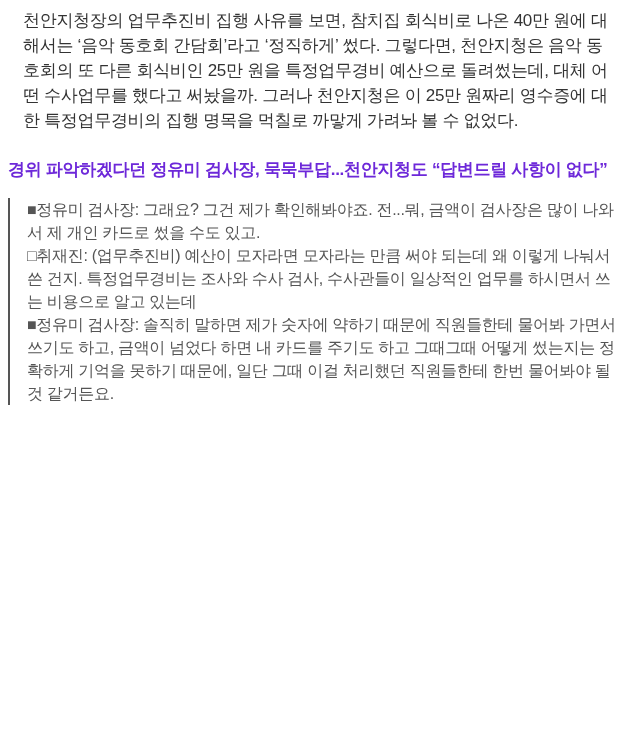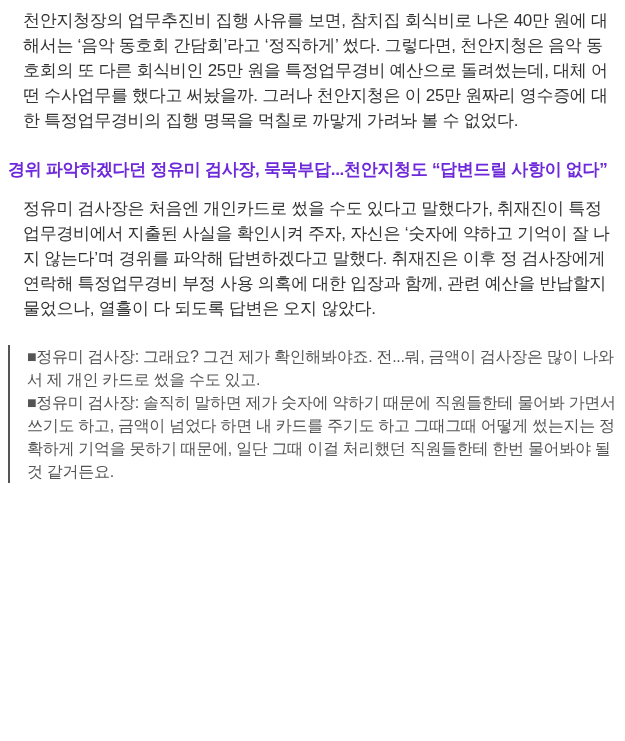--- a/index.html
+++ b/index.html
@@ -43,19 +43,19 @@
   blockquote.interview .q {
     margin: 0;
   }
 </style>
 </head>
 <body>
 
 <article class="article">
   <p>천안지청장의 업무추진비 집행 사유를 보면, 참치집 회식비로 나온 40만 원에 대해서는 ‘음악 동호회 간담회’라고 ‘정직하게’ 썼다. 그렇다면, 천안지청은 음악 동호회의 또 다른 회식비인 25만 원을 특정업무경비 예산으로 돌려썼는데, 대체 어떤 수사업무를 했다고 써놨을까. 그러나 천안지청은 이 25만 원짜리 영수증에 대한 특정업무경비의 집행 명목을 먹칠로 까맣게 가려놔 볼 수 없었다.</p>
   <h2 class="subheading">경위 파악하겠다던 정유미 검사장, 묵묵부답...천안지청도 “답변드릴 사항이 없다”</h2>
-  <p>정유미 검사장은 처음엔 개인카드로 썼을 수도 있다고 말했다가, 취재진이 특정업무경비에서 지출된 사실을 확인시켜 주자, 자신은 ‘숫자에 약하고 기억이 잘 나지 않는다’며 경위를 파악해 답변하겠다고 말했다. 취재진은 이후 정 검사장에게 연락해 특정업무경비 부정 사용 의혹에 대한 입장과 함께, 관련 예산을 반납할지 물었으나, 열흘이 다 되도록 답변은 오지 않았다.</p>
   <blockquote class="interview">
     <div class="q">■정유미 검사장: 그래요? 그건 제가 확인해봐야죠. 전...뭐, 금액이 검사장은 많이 나와서 제 개인 카드로 썼을 수도 있고.</div>
+    <div class="q">□취재진: (업무추진비) 예산이 모자라면 모자라는 만큼 써야 되는데 왜 이렇게 나눠서 쓴 건지. 특정업무경비는 조사와 수사 검사, 수사관들이 일상적인 업무를 하시면서 쓰는 비용으로 알고 있는데</div>
     <div class="q">■정유미 검사장: 솔직히 말하면 제가 숫자에 약하기 때문에 직원들한테 물어봐 가면서 쓰기도 하고, 금액이 넘었다 하면 내 카드를 주기도 하고 그때그때 어떻게 썼는지는 정확하게 기억을 못하기 때문에, 일단 그때 이걸 처리했던 직원들한테 한번 물어봐야 될 것 같거든요.</div>
 
   </blockquote>
 </article>
 
 </body></html>

